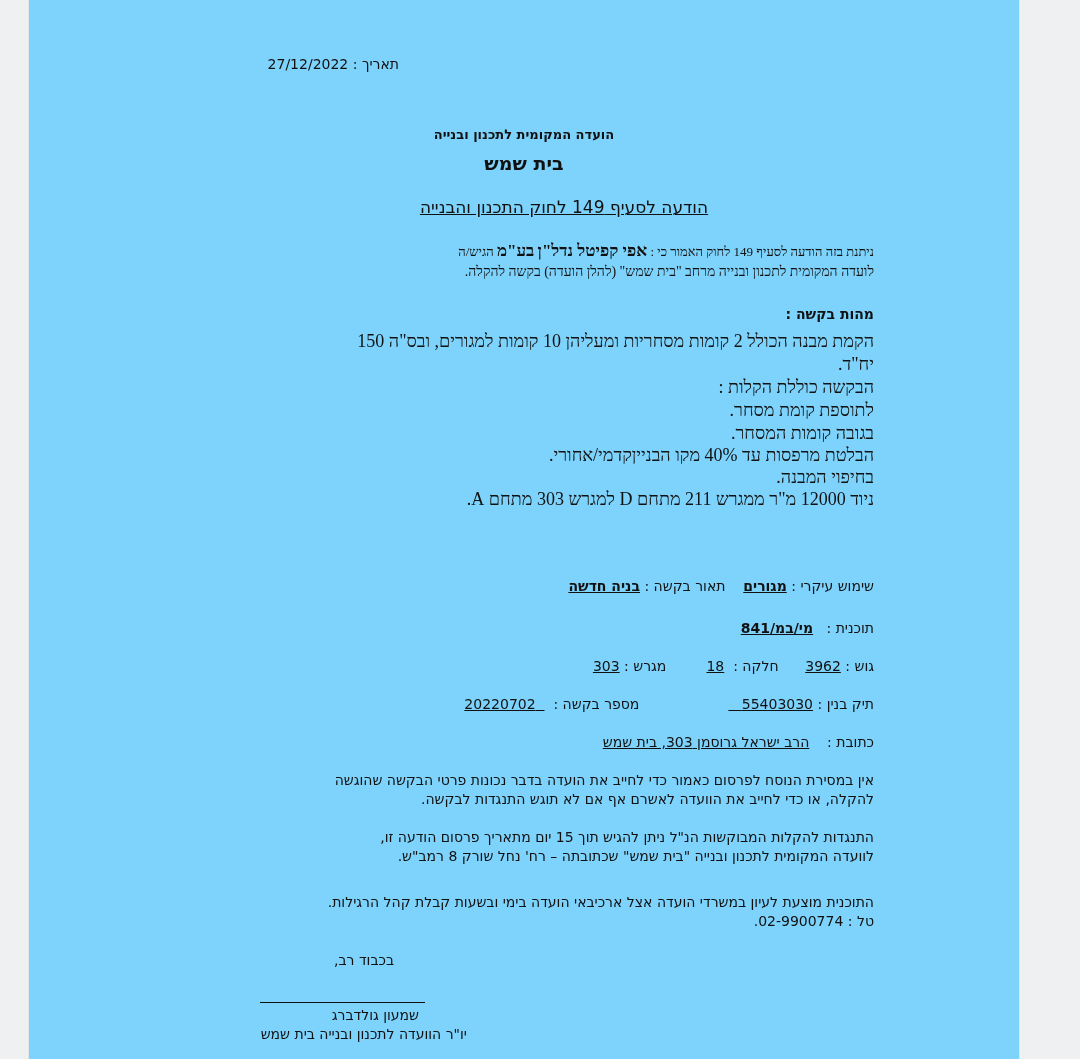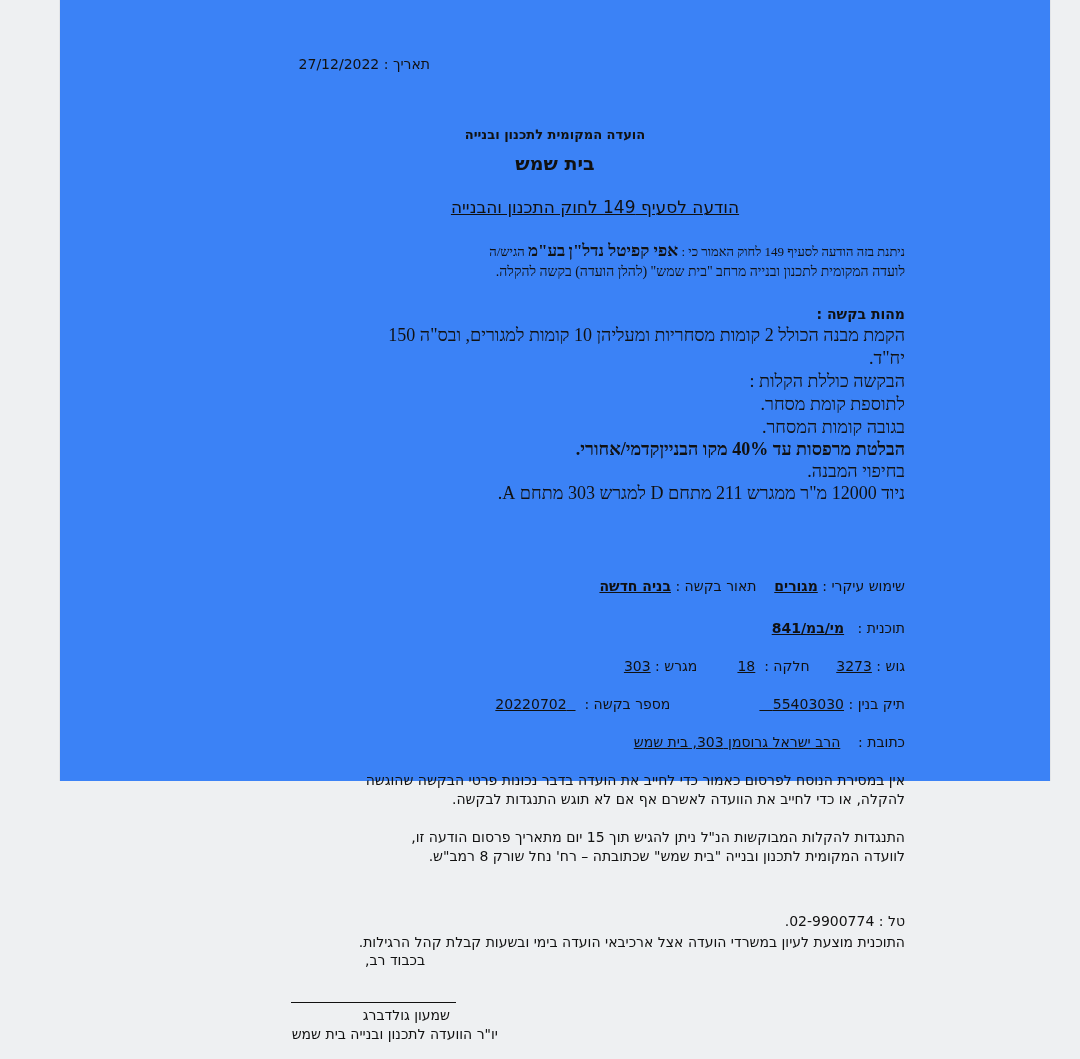--- a/index.html
+++ b/index.html
@@ -3,34 +3,34 @@
 <meta charset="utf-8">
 <style>
   html, body { margin:0; padding:0; }
   body {
     width:1080px; height:1059px; overflow:hidden;
     background:#eef0f2;
     font-family:"DejaVu Sans", sans-serif;
     color:#111;
   }
   .page {
-    position:absolute; left:59px; top:0; width:990px; height:781px;
-    background:#3b82f6;
+    position:absolute; left:28px; top:0; width:990px; height:1059px;
+    background:#7dd3fc;
     border-left:1px solid #e3e5e8; border-right:1px solid #e3e5e8;
   }
   .abs { position:absolute; direction:rtl; white-space:nowrap; }
   .serif { font-family:"Liberation Serif","DejaVu Serif", serif; }
   .date { right:620px; top:56px; font-size:14px; }
   .title1 { left:0; width:990px; text-align:center; direction:rtl; position:absolute; top:127px; font-size:13px; font-weight:bold; }
   .title2 { left:0; width:990px; text-align:center; direction:rtl; position:absolute; top:152px; font-size:19px; font-weight:bold; }
   .subtitle { left:0; width:1070px; text-align:center; direction:rtl; position:absolute; top:197px; font-size:17px; text-decoration:underline; }
   .intro { right:145px; font-size:13px;font-family:Liberation Serif, serif; }
   .intro .bigb { font-size:17px; font-weight:bold; }
   .essence-h { right:145px; top:306px; font-size:14px; font-weight:bold; }
-  .essence { right:145px; font-size:18px; }
+  .essence { right:145px; font-size:18px;margin-top:6px; }
   .field { right:145px; font-size:14px; }
   .u { text-decoration:underline; }
   .ub { text-decoration:underline; font-weight:bold; }
   .notice { right:145px; font-size:14px; }
   .sign { font-size:14px; }
   .sig-line { position:absolute; left:231px; top:1002px; width:165px; border-top:1px solid #111; }
 </style>
 </head>
 <body>
 
@@ -52,41 +52,41 @@
     <span>הגיש/ה</span>
   </div>
   <div class="abs intro" style="top:264px;font-size:14px;">לועדה המקומית לתכנון ובנייה מרחב "בית שמש" (להלן הועדה) בקשה להקלה.</div>
 
   <div class="abs essence-h">מהות בקשה :</div>
   <div class="abs essence serif" style="top:325px;">הקמת מבנה הכולל 2 קומות מסחריות ומעליהן 10 קומות למגורים, ובס"ה 150</div>
   <div class="abs essence serif" style="top:348px;">יח"ד.</div>
   <div class="abs essence serif" style="top:371px;">הבקשה כוללת הקלות :</div>
   <div class="abs essence serif" style="top:394px;">לתוספת קומת מסחר.</div>
   <div class="abs essence serif" style="top:417px;">בגובה קומות המסחר.</div>
-  <div class="abs essence serif" style="top:439px;font-weight:bold;">הבלטת מרפסות עד 40% מקו הבנייןקדמי/אחורי.</div>
+  <div class="abs essence serif" style="top:439px;">הבלטת מרפסות עד 40% מקו הבנייןקדמי/אחורי.</div>
   <div class="abs essence serif" style="top:461px;">בחיפוי המבנה.</div>
   <div class="abs essence serif" style="top:483px;">ניוד 12000 מ"ר ממגרש 211 מתחם D  למגרש 303 מתחם A.</div>
 
   <div class="abs field" style="top:578px;">
     <span>שימוש עיקרי :</span>
     <span class="ub">מגורים</span>
     &nbsp;&nbsp;
     <span>תאור בקשה :</span>
     <span class="ub">בניה חדשה</span>
   </div>
 
   <div class="abs field" style="top:620px;">
     <span>תוכנית :</span>
     &nbsp;
     <span class="ub">מי/במ/841</span>
   </div>
 
   <div class="abs field" style="top:658px;">
     <span>גוש :</span>
-    <span class="u">3273</span>
+    <span class="u">3962</span>
     &nbsp;&nbsp;&nbsp;&nbsp;
     <span>חלקה :</span>
     &nbsp;<span class="u">18</span>
     &nbsp;&nbsp;&nbsp;&nbsp;&nbsp;&nbsp;&nbsp;
     <span>מגרש :</span>
     <span class="u">303</span>
   </div>
 
   <div class="abs field" style="top:696px;">
     <span>תיק בנין :</span>
@@ -100,21 +100,21 @@
     <span>כתובת :</span>
     &nbsp;&nbsp;
     <span class="u">הרב ישראל גרוסמן 303, בית שמש</span>
   </div>
 
   <div class="abs notice" style="top:772px;">אין במסירת הנוסח לפרסום כאמור כדי לחייב את הועדה בדבר נכונות פרטי הבקשה שהוגשה</div>
   <div class="abs notice" style="top:791px;">להקלה, או כדי לחייב את הוועדה לאשרם אף אם לא תוגש התנגדות לבקשה.</div>
   <div class="abs notice" style="top:829px;">התנגדות להקלות המבוקשות הנ"ל ניתן להגיש תוך 15 יום מתאריך פרסום הודעה זו,</div>
   <div class="abs notice" style="top:848px;">לוועדה המקומית לתכנון ובנייה "בית שמש" שכתובתה – רח' נחל שורק 8 רמב"ש.</div>
 
-  <div class="abs notice" style="top:894px;margin-top:40px;">התוכנית מוצעת לעיון במשרדי הועדה אצל ארכיבאי הועדה בימי ובשעות קבלת קהל הרגילות.</div>
+  <div class="abs notice" style="top:894px;">התוכנית מוצעת לעיון במשרדי הועדה אצל ארכיבאי הועדה בימי ובשעות קבלת קהל הרגילות.</div>
   <div class="abs notice" style="top:913px;">
     <span>טל :</span>
     <span>02-9900774.</span>
   </div>
 
   <div class="abs sign" style="right:625px;top:952px;">בכבוד רב,</div>
   <div class="sig-line"></div>
   <div class="abs sign" style="right:600px;top:1007px;">שמעון גולדברג</div>
   <div class="abs sign" style="right:552px;top:1026px;">יו"ר הוועדה לתכנון ובנייה בית שמש</div>
 

